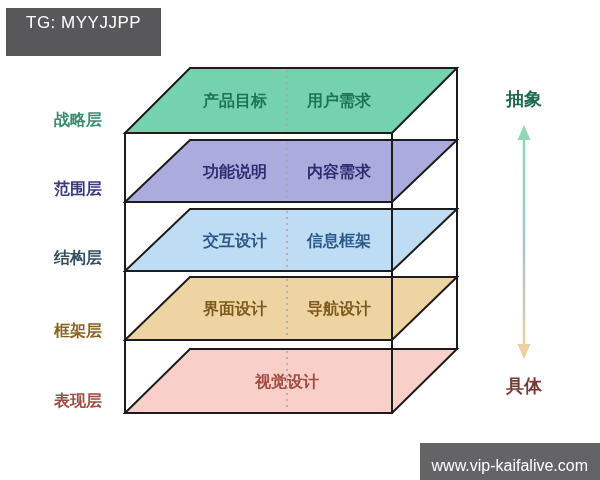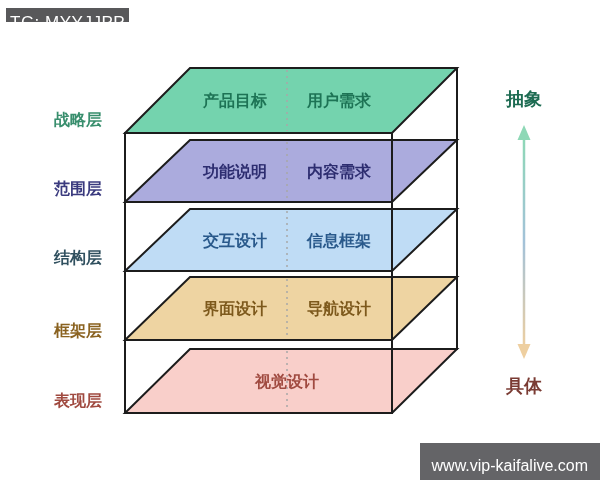--- a/index.html
+++ b/index.html
@@ -11,23 +11,23 @@
     height: 480px;
     position: relative;
     background: #ffffff;
     overflow: hidden;
     font-family: "Liberation Sans", "DejaVu Sans", sans-serif;
   }
   .badge {
     position: absolute;
     left: 6px;
     top: 8px;
-    height: 14px;
+    height: 48px;
     line-height: 30px;
-    padding: 0 4px;
+    padding: 0 20px;
     background: #58585a;
     color: #ffffff;
     font-size: 17px;
     letter-spacing: 0.5px;
     z-index: 3;
     text-align: center;
   }
   .watermark {
     position: absolute;
     right: 0;

